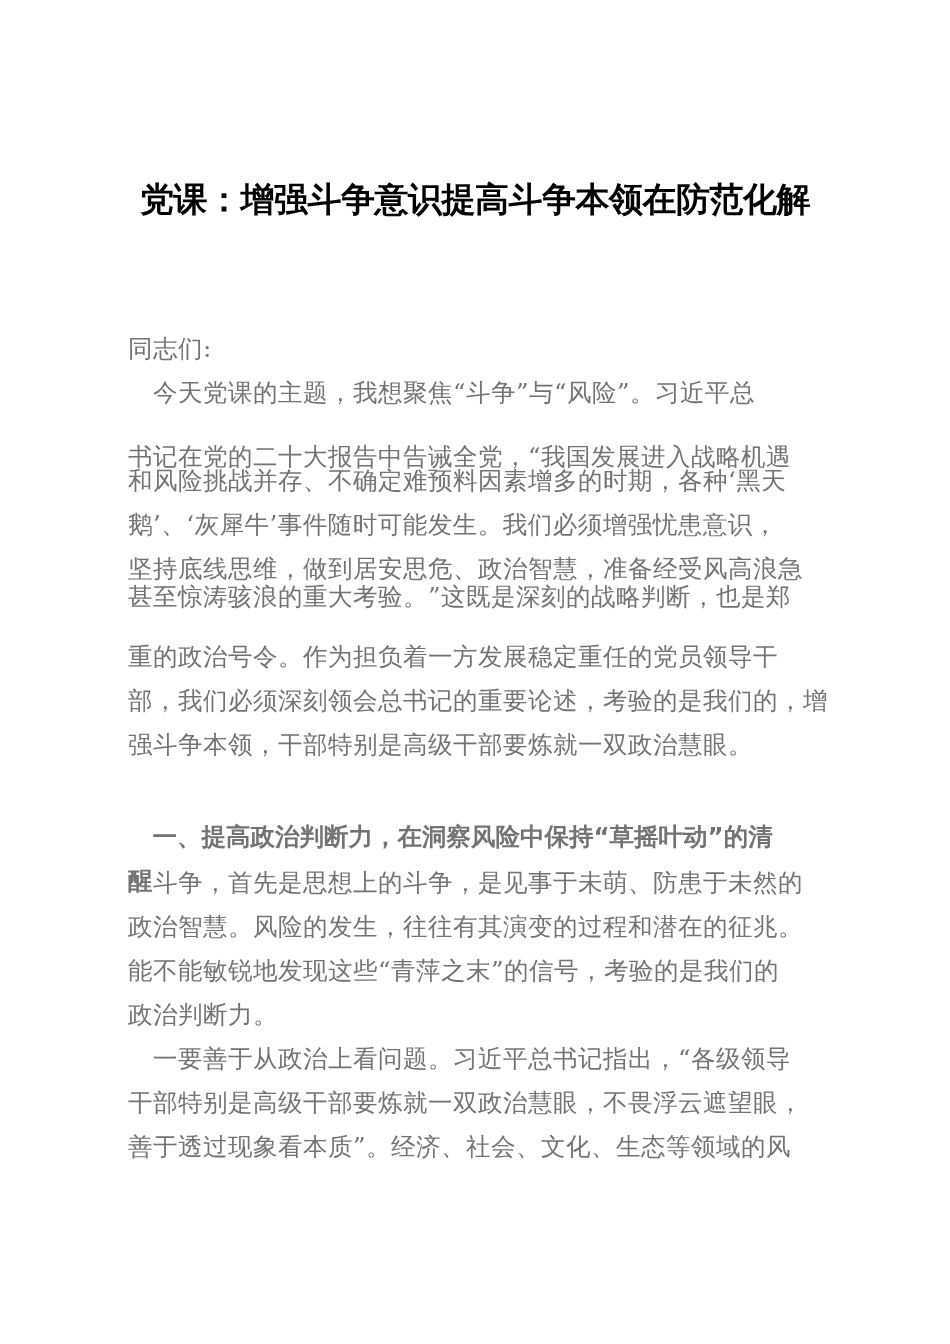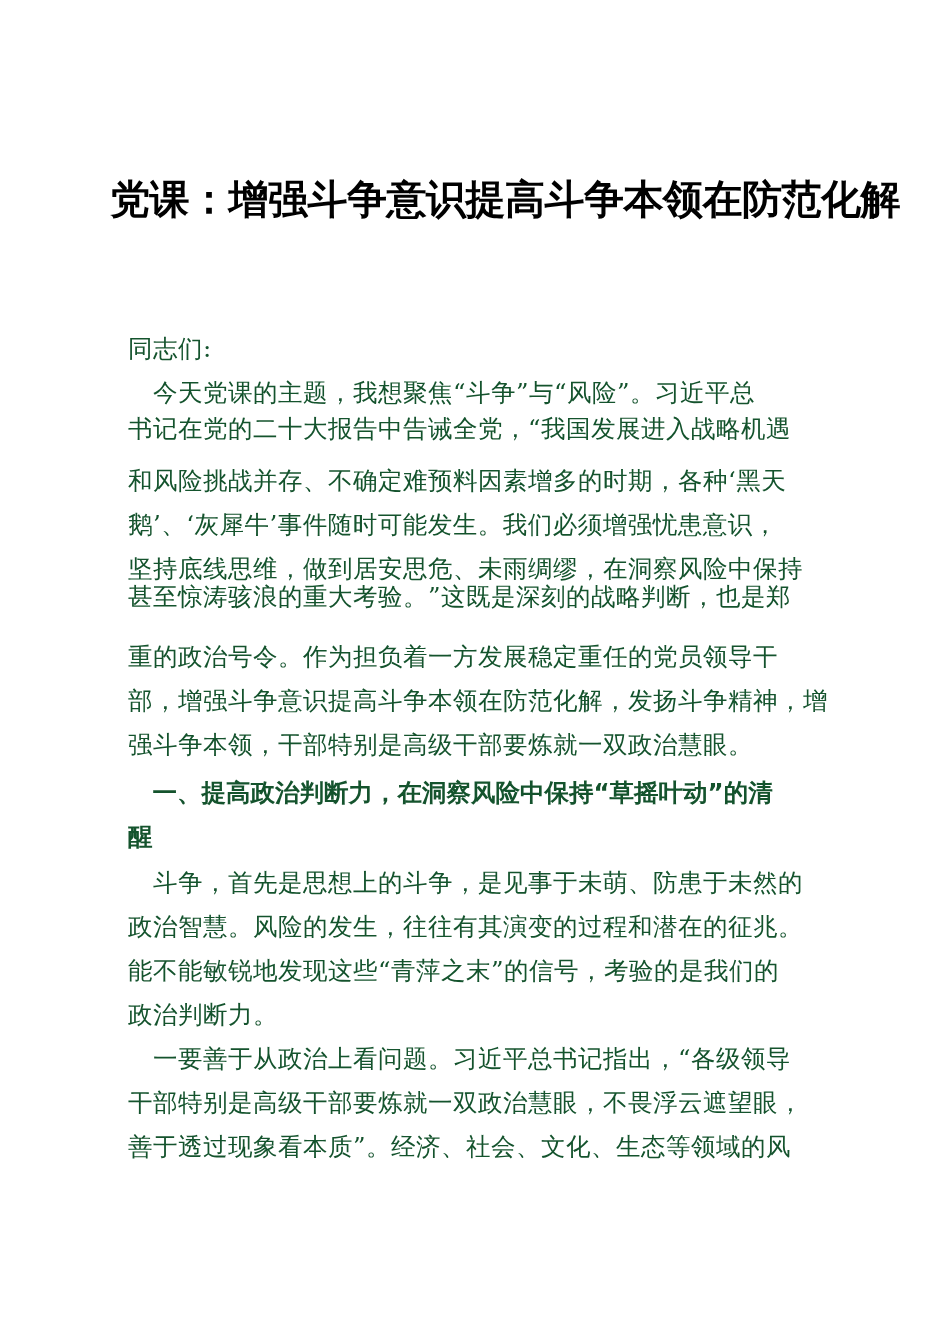--- a/index.html
+++ b/index.html
@@ -1,42 +1,42 @@
 <!DOCTYPE html>
 <html><head>
 <meta charset="utf-8">
 <style>
   html, body { margin: 0; padding: 0; background: #ffffff; }
   body { width: 950px; height: 1344px; position: relative; overflow: hidden; }
   .page { position: absolute; left: 0; top: 0; width: 950px; height: 1344px; background: #fff; }
   .title { position: absolute; left: 110px; width: 730px; top: 170px; text-align: center;
-    font-family: "DejaVu Serif", serif; font-weight: bold; font-size: 40px; line-height: 58px; color: #000; }
+    font-family: "DejaVu Serif", serif; font-weight: bold; font-size: 34px; line-height: 58px; color: #000; }
   .title .t1 { display: block; white-space: nowrap; letter-spacing: -0.5px; }
   .title .t2 { display: block; white-space: nowrap; }
   .line { position: absolute; left: 128px; width: 720px; font-family: "DejaVu Serif", serif;
-    font-size: 24.5px; line-height: 30px; color: #14532d; white-space: nowrap; letter-spacing: 0.5px; }
-  .head { font-family: "DejaVu Sans", sans-serif; font-weight: bold; letter-spacing: 0; }
+    font-size: 24.5px; line-height: 30px; color: #737373; white-space: nowrap; letter-spacing: 0.5px; }
+  .head { font-family: "DejaVu Sans", sans-serif; font-weight: bold; letter-spacing: 0; margin-top: 44px; }
 </style>
 </head>
 <body>
 
 <div class="page">
   <div class="title">
     <span class="t1">党课：增强斗争意识提高斗争本领在防范化解</span>
   </div>
 
   <div class="line" style="top:334px">同志们:</div>
   <div class="line" style="top:378px">　今天党课的主题，我想聚焦“斗争”与“风险”。习近平总</div>
-  <div class="line" style="top:414px">书记在党的二十大报告中告诫全党，“我国发展进入战略机遇</div>
+  <div class="line" style="top:442px">书记在党的二十大报告中告诫全党，“我国发展进入战略机遇</div>
   <div class="line" style="top:510px">鹅’、‘灰犀牛’事件随时可能发生。我们必须增强忧患意识，</div>
   <div class="line" style="top:466px">和风险挑战并存、不确定难预料因素增多的时期，各种‘黑天</div>
-  <div class="line" style="top:554px">坚持底线思维，做到居安思危、未雨绸缪，在洞察风险中保持</div>
+  <div class="line" style="top:554px">坚持底线思维，做到居安思危、政治智慧，准备经受风高浪急</div>
   <div class="line" style="top:582px">甚至惊涛骇浪的重大考验。”这既是深刻的战略判断，也是郑</div>
   <div class="line" style="top:642px">重的政治号令。作为担负着一方发展稳定重任的党员领导干</div>
-  <div class="line" style="top:686px">部，增强斗争意识提高斗争本领在防范化解，发扬斗争精神，增</div>
+  <div class="line" style="top:686px">部，我们必须深刻领会总书记的重要论述，考验的是我们的，增</div>
   <div class="line" style="top:730px">强斗争本领，干部特别是高级干部要炼就一双政治慧眼。</div>
   <div class="line head" style="top:778px">　一、提高政治判断力，在洞察风险中保持“草摇叶动”的清</div>
   <div class="line head" style="top:822px">醒</div>
   <div class="line" style="top:868px">　斗争，首先是思想上的斗争，是见事于未萌、防患于未然的</div>
   <div class="line" style="top:912px">政治智慧。风险的发生，往往有其演变的过程和潜在的征兆。</div>
   <div class="line" style="top:1000px">政治判断力。</div>
   <div class="line" style="top:956px">能不能敏锐地发现这些“青萍之末”的信号，考验的是我们的</div>
   <div class="line" style="top:1044px">　一要善于从政治上看问题。习近平总书记指出，“各级领导</div>
   <div class="line" style="top:1088px">干部特别是高级干部要炼就一双政治慧眼，不畏浮云遮望眼，</div>
   <div class="line" style="top:1132px">善于透过现象看本质”。经济、社会、文化、生态等领域的风</div>

